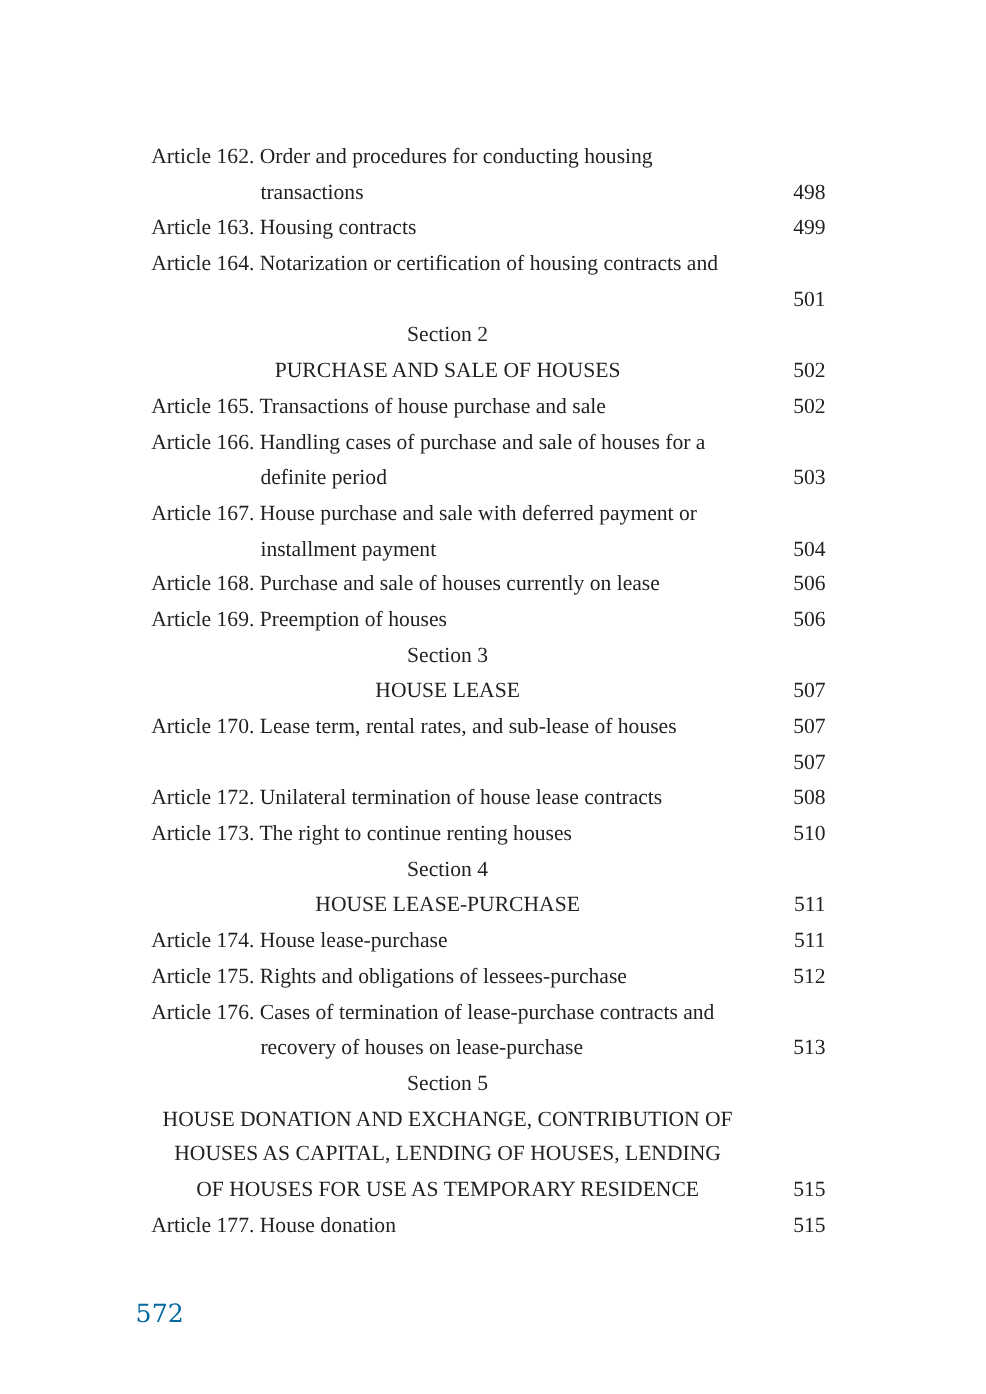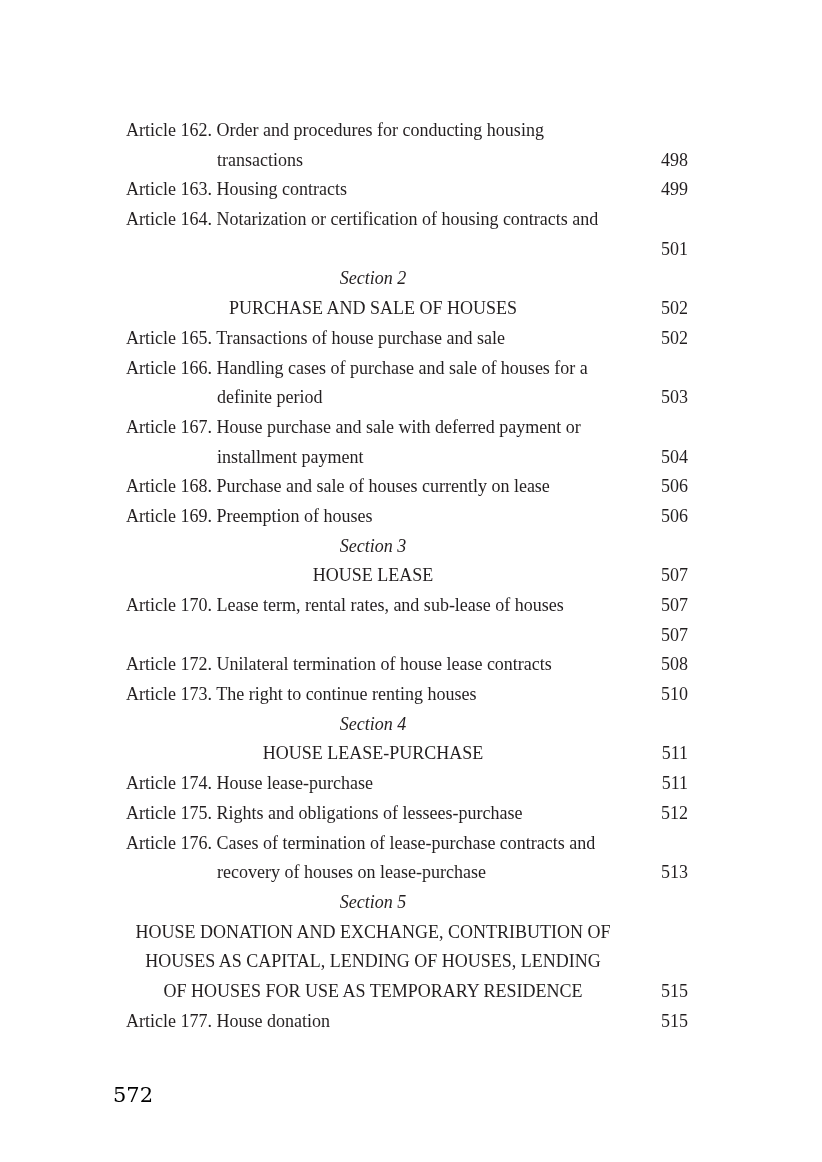--- a/index.html
+++ b/index.html
@@ -12,26 +12,26 @@
   .toc {
     position: absolute; left: 122px; top: 116px; width: 580px;
   }
   .row {
     position: relative; height: 29.7px; line-height: 29.7px;
     font-size: 18px; white-space: nowrap;
   }
   .row .label { position: absolute; left: 4px; top: 0; }
   .row .label.cont { left: 95px; }
   .row .label.center { left: 0; width: 502px; text-align: center; }
-  .row .label.italic { font-style: italic; }
+  .row .label.italic { }
   .row .pg { position: absolute; right: 14px; top: 0; text-align: right; }
   .folio {
     position: absolute; left: 113px; top: 1083px;
     font-family: "DejaVu Serif", "Liberation Serif", serif;
-    font-size: 21px; color: #000000;
+    font-size: 21px; color: #0369a1;
   }
 </style>
 </head>
 <body>
 
 <div class="page">
   <div class="toc" id="toc">
       <div class="row">
         <span class="label">Article 162. Order and procedures for conducting housing</span>
         <span class="pg"></span>

